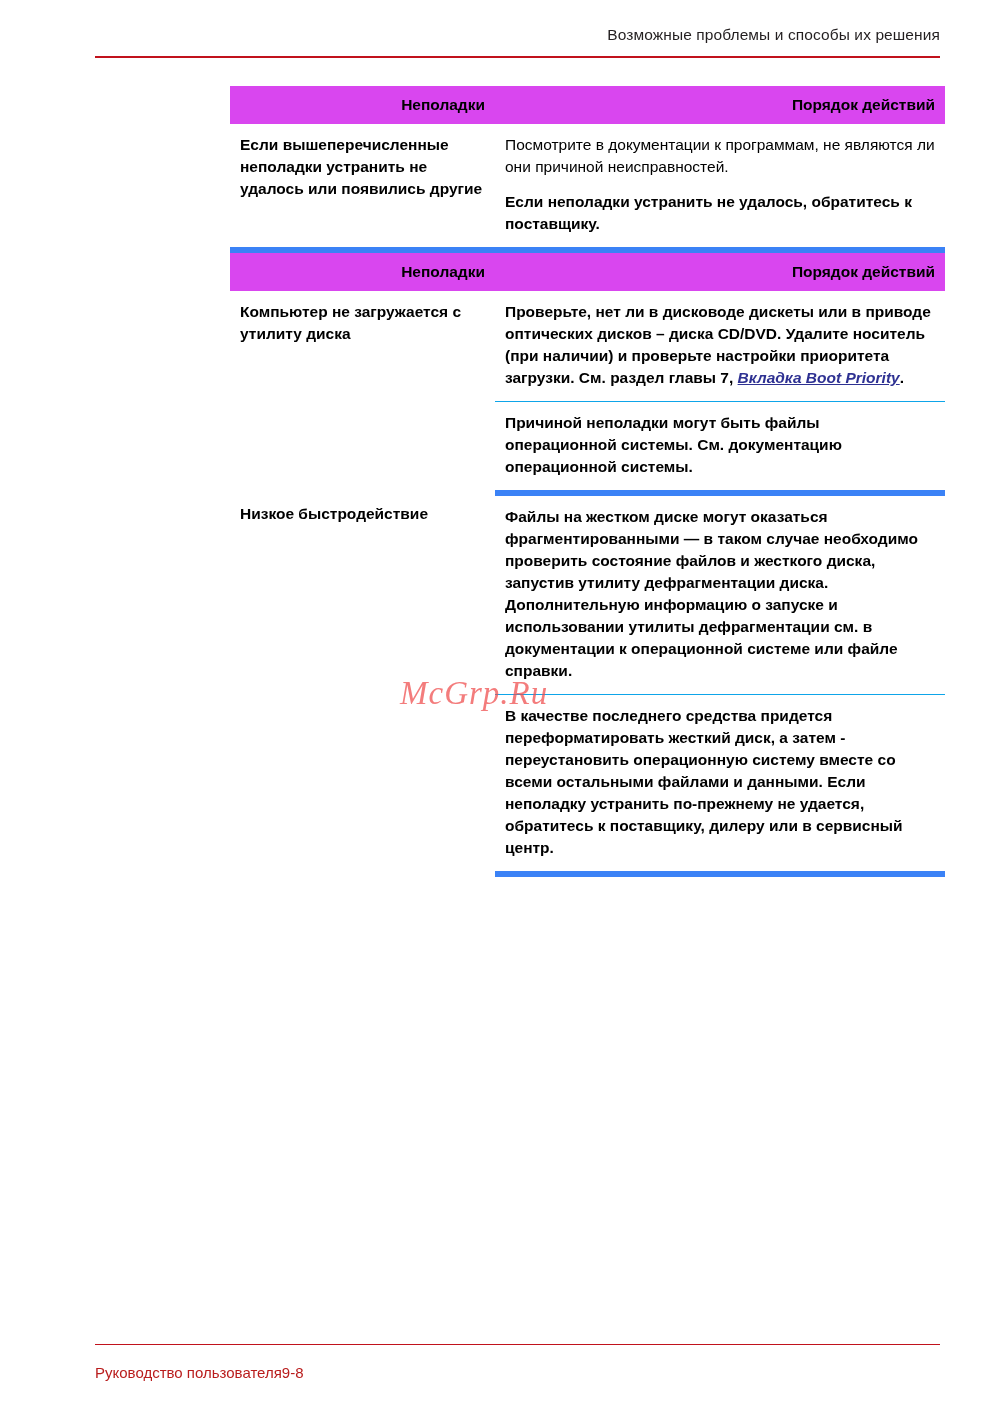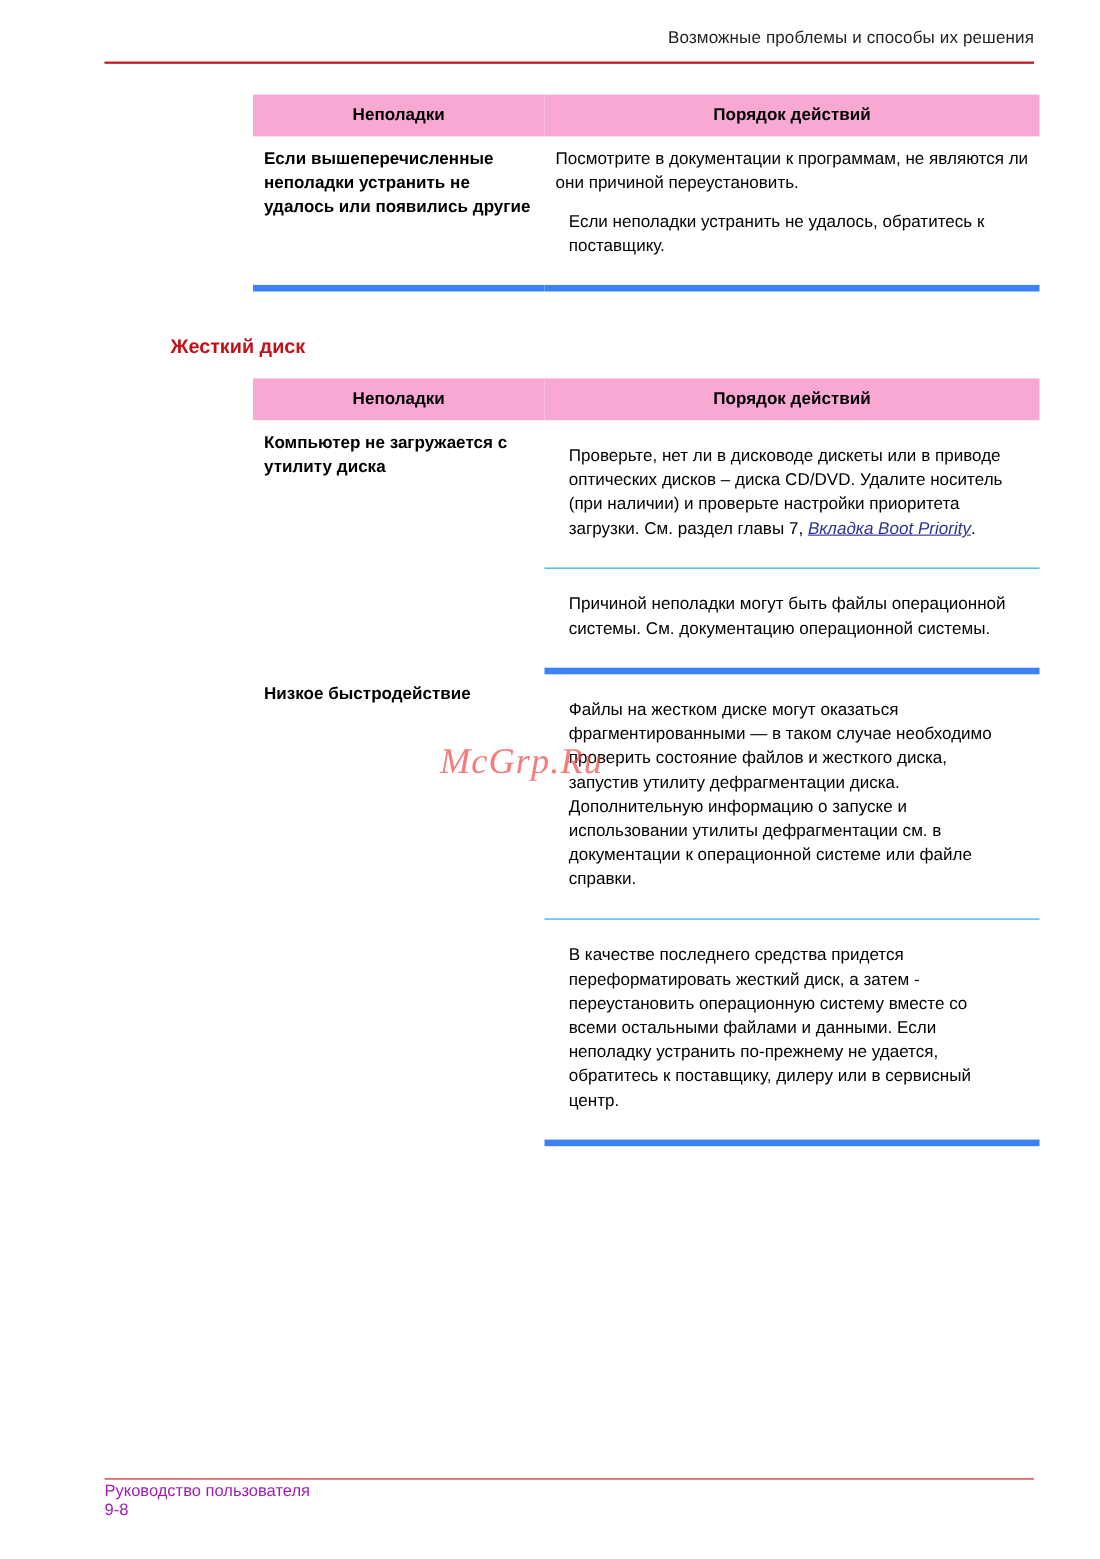--- a/index.html
+++ b/index.html
@@ -52,22 +52,22 @@
   }
 
   
   table.tbl {
     border-collapse: collapse;
     width: 715px;
     margin-left: 75px;
     table-layout: fixed;
   }
   table.tbl th {
-    background: #f9a8d4;
-    text-align: center;
+    background: #d946ef;
+    text-align: right;
     font-size: 15.5px;
     font-weight: bold;
     padding: 10px 10px 10px 10px;
     color: #000;
     vertical-align: middle;
   }
   table.tbl td {
     font-size: 15.5px;
     padding: 10px 10px 12px 10px;
     vertical-align: top;
@@ -84,21 +84,22 @@
   table.tbl tr.inner-rule td.col-b {
     border-bottom: 1px solid #0ea5e9;
   }
   table.tbl tr.inner-rule td.col-a {
     border-bottom: 0;
   }
   .p-gap {
     margin: 0 0 13px 0;
   }
   .p-last {
-    margin: 12px;
+    margin: 0;
+    font-weight: bold;
   }
 
   
   .section-heading {
     font-size: 18px;
     font-weight: bold;
     color: #c1121c;
     margin: 40px 0 18px 0;
   }
 
@@ -131,22 +132,21 @@
     height: 1.5px;
     background: #c1121c;
   }
   .footer {
     position: absolute;
     bottom: 36px;
     left: 95px;
     right: 60px;
     display: flex;
     font-size: 15px;
-    color: #a21caf;
-    flex-direction: column;
+    color: #b91c1c;
   }
 </style>
 </head>
 <body>
 
 <div class="page">
 
   <div class="header">
     <div class="header-title">Возможные проблемы и способы их решения</div>
   </div>
@@ -158,28 +158,27 @@
       <thead>
         <tr>
           <th style="width:245px;">Неполадки</th>
           <th>Порядок действий</th>
         </tr>
       </thead>
       <tbody>
         <tr>
           <td class="col-a">Если вышеперечисленные неполадки устранить не удалось или появились другие</td>
           <td class="col-b">
-            <p class="p-gap">Посмотрите в документации к программам, не являются ли они причиной переустановить.</p>
+            <p class="p-gap">Посмотрите в документации к программам, не являются ли они причиной неисправностей.</p>
             <p class="p-last">Если неполадки устранить не удалось, обратитесь к поставщику.</p>
           </td>
         </tr>
       </tbody>
     </table>
 
-    <div class="section-heading">Жесткий диск</div>
 
     <table class="tbl">
       <thead>
         <tr>
           <th style="width:245px;">Неполадки</th>
           <th>Порядок действий</th>
         </tr>
       </thead>
       <tbody>
 

